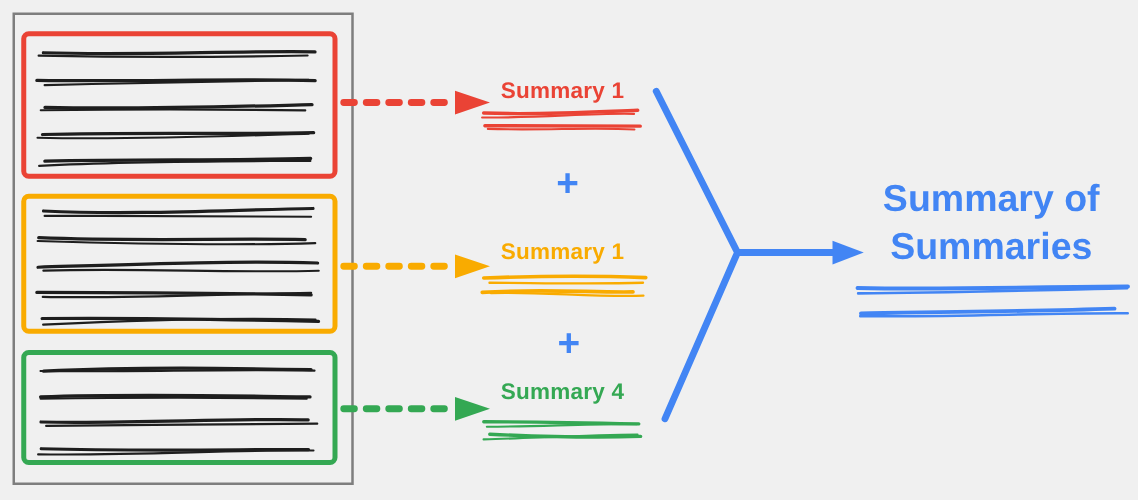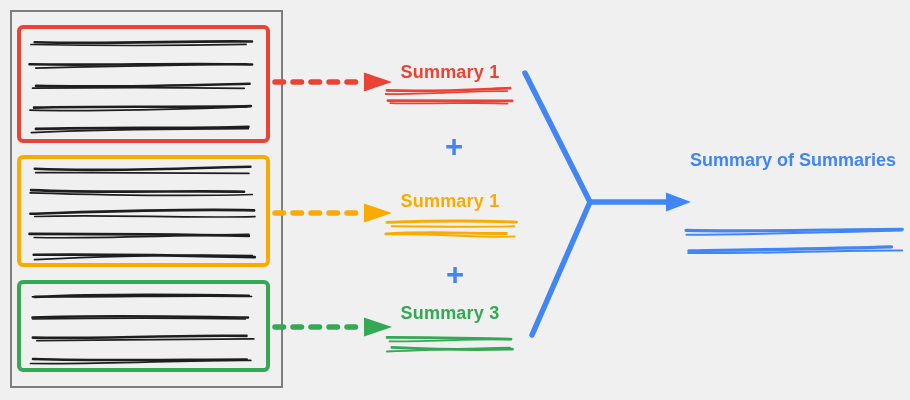--- a/index.html
+++ b/index.html
@@ -37,21 +37,21 @@
 
   .plus{
     position:absolute;width:36px;text-align:center;
     font-size:31px;line-height:34px;font-weight:700;color:var(--blue);
   }
   .plus.p1{left:436px;top:130px}
   .plus.p2{left:437px;top:258px}
 
   .result{
     position:absolute;left:680px;top:141px;width:226px;
-    font-size:18px;line-height:38px;font-weight:700;
+    font-size:30px;line-height:38px;font-weight:700;
     color:var(--blue);text-align:center;
   }
 </style>
 </head>
 <body>
 
 <div class="canvas">
 
   <div class="doc">
     <div class="chunk c-red">
@@ -131,16 +131,16 @@
         <path d="M686.5 234.7 C761.1 234.3, 834.3 232.1, 901.7 230.6" stroke-width="2.015" fill="none" stroke-linecap="round" style="stroke: var(--blue);"></path>
         <path d="M688.8 250.7 C761.1 249.7, 834.3 248.8, 891.6 246.9" stroke-width="3.1" fill="none" stroke-linecap="round" style="stroke: var(--blue);"></path>
         <path d="M688.2 252.9 C761.1 254.0, 834.3 250.2, 902.2 250.6" stroke-width="2.015" fill="none" stroke-linecap="round" style="stroke: var(--blue);"></path>
       </g>
   </svg>
 
   <div class="sum-label c-red">Summary 1</div>
   <div class="plus p1">+</div>
   <div class="sum-label c-orange">Summary 1</div>
   <div class="plus p2">+</div>
-  <div class="sum-label c-green">Summary 3</div>
+  <div class="sum-label c-green">Summary 4</div>
 
   <div class="result">Summary of Summaries</div>
 </div>
 
 </body></html>

